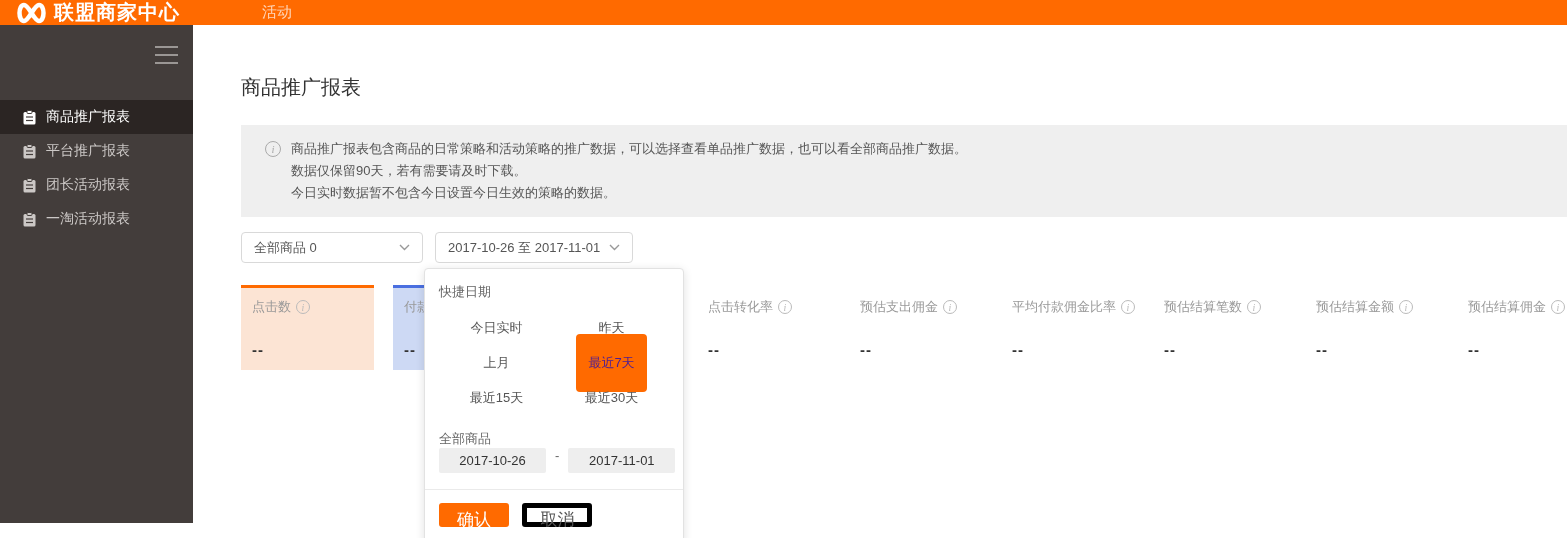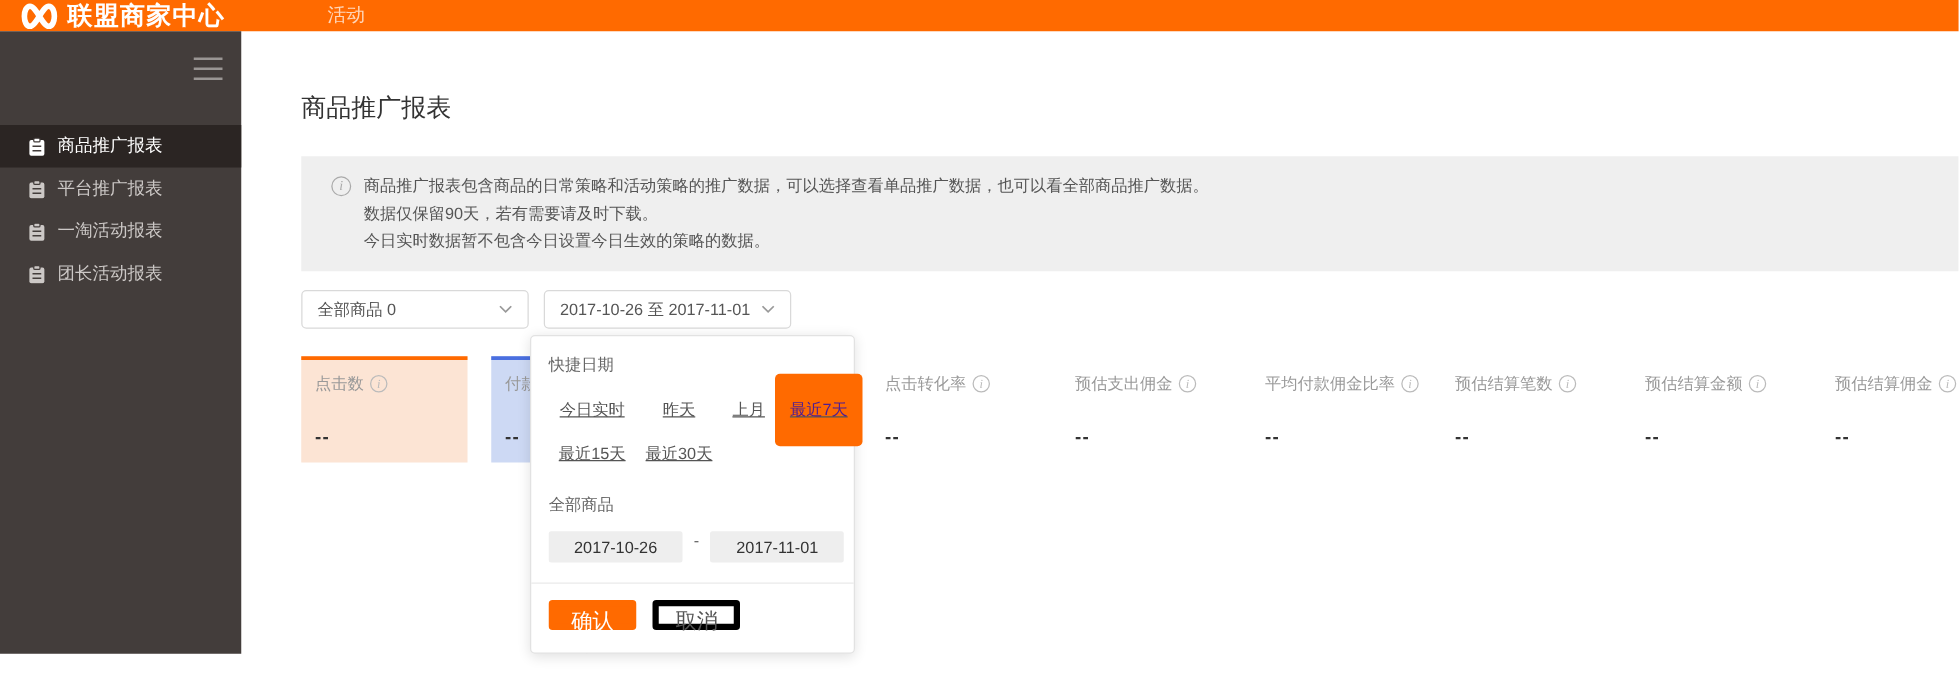--- a/index.html
+++ b/index.html
@@ -50,27 +50,27 @@
   .card.hidden { visibility:hidden; }
   .card-label { font-size:13px; color:#999; display:flex; align-items:center; gap:5px; white-space:nowrap; }
   .card-label .info-circle { width:14px; height:14px; font-size:10px; border-color:#BBB; color:#BBB; }
   .card-value { margin-top:25px; font-size:15px; font-weight:bold; color:#333; letter-spacing:1px; }
   .axis-line { position:absolute; left:276px; top:395px; width:1px; height:143px; background:#E4E4E4; }
   
   .datepicker { position:absolute; left:424px; top:268px; width:260px; background:#fff;
                 border:1px solid #E2E2E2; border-radius:4px; box-shadow:0 2px 10px rgba(0,0,0,.12);
                 padding:14px; z-index:20; }
   .dp-label { font-size:13px; color:#666; }
-  .dp-grid { display:grid; grid-template-columns:repeat(4,1fr); row-gap:9px; margin-top:14px;
-             font-size:13px; color:#555;text-decoration:underline; }
+  .dp-grid { display:grid; grid-template-columns:repeat(2,1fr); row-gap:9px; margin-top:14px;
+             font-size:13px; color:#555; }
   .dp-option { height:26px; display:flex; align-items:center; justify-content:center; cursor:pointer; }
   .dp-option span { padding:4px 8px; border-radius:4px; white-space:nowrap; }
   .dp-option.active span { background:#FF6A00; color:#4c1d95; padding:20px 12px; }
   .dp-label.range { margin-top:19px; }
-  .dp-inputs { margin-top:12px; display:flex; align-items:flex-start; gap:9px; }
+  .dp-inputs { display:flex; align-items:flex-start; gap:9px; }
   .dp-inputs input { width:107px; height:25px; background:#EEE; border:0; text-align:center;
                      font-size:13px; color:#333; font-family:inherit; border-radius:2px; }
   .dash { color:#666; font-size:13px; }
   .dp-footer { border-top:1px solid #EAEAEA; margin:16px -14px 0; padding:13px 14px 1px; }
   .btn { height:24px; padding:0 13px; font-size:17px; border-radius:3px; border:5px solid #000000;
          background:#fff; color:#555; cursor:pointer; font-family:inherit; }
   .btn.primary { background:#FF6A00; border-color:#FF6A00; color:#fff; margin-right:9px; }
 </style>
 </head>
 <body>
@@ -123,31 +123,31 @@
           <span>平台推广报表</span>
         </div>
 
         <div class="menu-item">
           <svg width="13" height="15" viewBox="0 0 13 15">
             <rect x="0.5" y="2" width="12" height="12.5" rx="1.5" fill="currentColor"></rect>
             <rect x="4" y="0.5" width="5" height="3" rx="1" fill="currentColor" stroke="#433D3B" stroke-width="1"></rect>
             <line x1="3" y1="7" x2="10" y2="7" stroke="#433D3B" stroke-width="1.2"></line>
             <line x1="3" y1="10.5" x2="10" y2="10.5" stroke="#433D3B" stroke-width="1.2"></line>
           </svg>
+          <span>团长活动报表</span>
+        </div>
+
+        <div class="menu-item">
+          <svg width="13" height="15" viewBox="0 0 13 15">
+            <rect x="0.5" y="2" width="12" height="12.5" rx="1.5" fill="currentColor"></rect>
+            <rect x="4" y="0.5" width="5" height="3" rx="1" fill="currentColor" stroke="#433D3B" stroke-width="1"></rect>
+            <line x1="3" y1="7" x2="10" y2="7" stroke="#433D3B" stroke-width="1.2"></line>
+            <line x1="3" y1="10.5" x2="10" y2="10.5" stroke="#433D3B" stroke-width="1.2"></line>
+          </svg>
           <span>一淘活动报表</span>
-        </div>
-
-        <div class="menu-item">
-          <svg width="13" height="15" viewBox="0 0 13 15">
-            <rect x="0.5" y="2" width="12" height="12.5" rx="1.5" fill="currentColor"></rect>
-            <rect x="4" y="0.5" width="5" height="3" rx="1" fill="currentColor" stroke="#433D3B" stroke-width="1"></rect>
-            <line x1="3" y1="7" x2="10" y2="7" stroke="#433D3B" stroke-width="1.2"></line>
-            <line x1="3" y1="10.5" x2="10" y2="10.5" stroke="#433D3B" stroke-width="1.2"></line>
-          </svg>
-          <span>团长活动报表</span>
         </div>
       </div>
   </aside>
 
   <main class="main">
     <h1 class="page-title">商品推广报表</h1>
 
     <div class="notice">
       <span class="info-circle">i</span>
       <div class="notice-lines">

